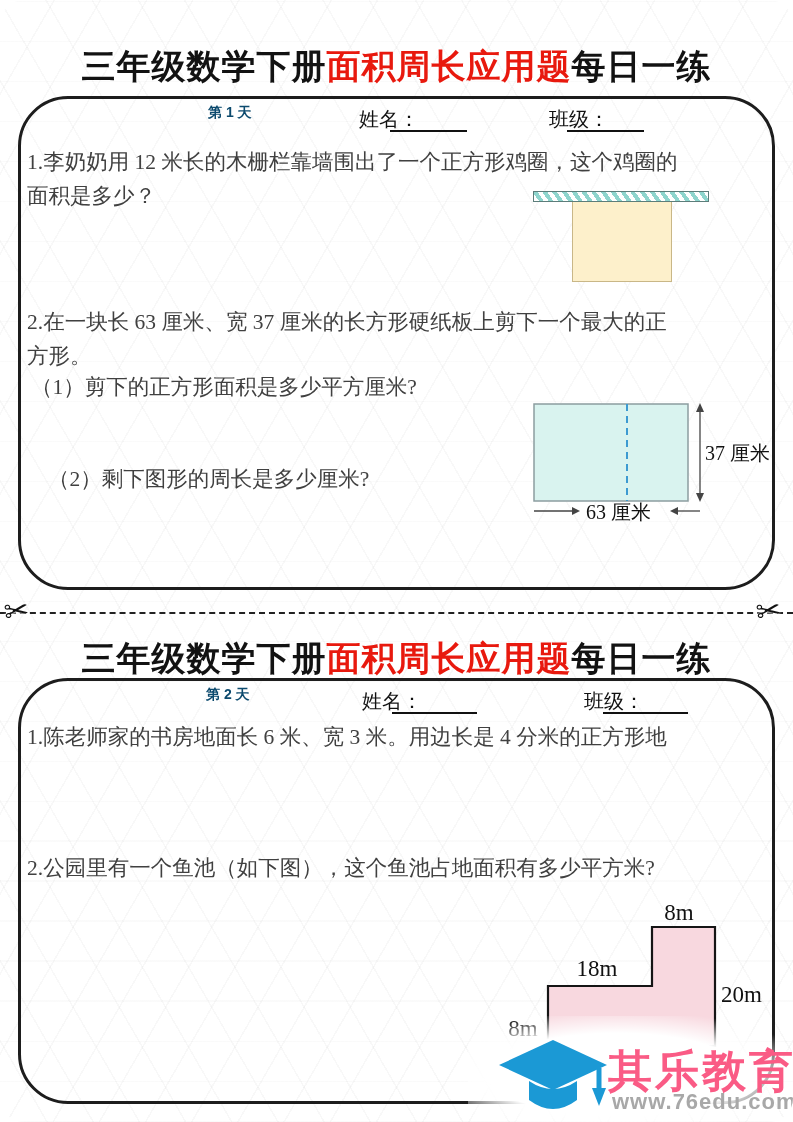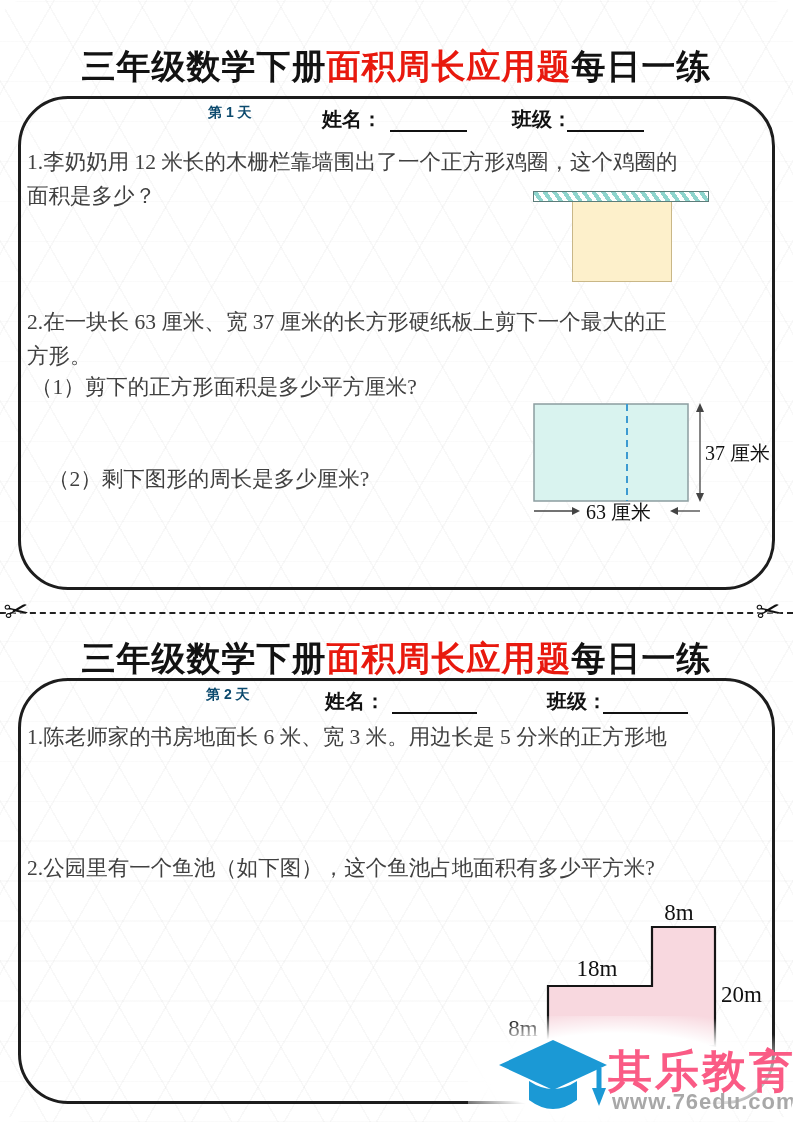--- a/index.html
+++ b/index.html
@@ -21,21 +21,21 @@
   }
   .t1 { top:44px; } .t2 { top:636px; }
   .title .hl { color:#e8190e; }
   .box {
     position:absolute; left:18px; width:757px;
     border:3px solid #1d1d1d; border-radius:50px; background:transparent;
   }
   .box1 { top:96px;  height:494px; }
   .box2 { top:678px; height:426px; }
   .hdr-day { position:absolute; font-size:14px; font-weight:bold; color:#0c4a6e; white-space:nowrap; }
-  .hdr-label { position:absolute; font-size:20px; font-weight:bold; color:#111; white-space:nowrap; }
+  .hdr-label { position:absolute; font-size:20px; font-weight:normal; color:#111; white-space:nowrap;margin-left:37px; }
   .blank { position:absolute; height:26px; border-bottom:2.5px solid #111; }
   .ptext {
     position:absolute; font-size:21.5px; color:#404040; white-space:nowrap;
     font-family:"Liberation Serif", serif;
   }
   .wall {
     position:absolute; left:533px; top:191px; width:176px; height:11px;
     border:1.5px solid #5c7d7a;
     background:repeating-linear-gradient(55deg, #ffffff 0 4px, #8ed5cd 4px 8px);
     z-index:2;
@@ -111,21 +111,21 @@
   <div class="title t2"><span>三年级数学下册</span><span class="hl">面积周长应用题</span><span>每日一练</span></div>
 
   <div class="box box2"></div>
 
   <div class="hdr-day" style="left:206px; top:686px;">第 2 天</div>
   <div class="hdr-label" style="left:325px; top:688px;">姓名：</div>
   <div class="blank" style="left:392px; top:688px; width:85px;"></div>
   <div class="hdr-label" style="left:547px; top:688px;">班级：</div>
   <div class="blank" style="left:603px; top:688px; width:85px;"></div>
 
-  <div class="ptext" style="left:27px; top:722px;">1.陈老师家的书房地面长 6 米、宽 3 米。用边长是 5 分米的正方形地</div>
+  <div class="ptext" style="left:27px; top:722px;">1.陈老师家的书房地面长 6 米、宽 3 米。用边长是 4 分米的正方形地</div>
   <div class="ptext" style="left:27px; top:853px;">2.公园里有一个鱼池（如下图），这个鱼池占地面积有多少平方米?</div>
 
   <svg class="dsvg" style="left:495px; top:896px;" width="292" height="162" viewBox="0 0 292 162">
     <polygon points="157,31 220,31 220,150 53,150 53,90 157,90" fill="#f8d8df" stroke="#151515" stroke-width="2.2"></polygon>
     <text class="dim-text" x="184" y="24" font-size="23" text-anchor="middle">8m</text>
     <text class="dim-text" x="102" y="80" font-size="23" text-anchor="middle">18m</text>
     <text class="dim-text" x="226" y="106" font-size="23">20m</text>
     <text class="dim-text" x="28" y="140" font-size="23" text-anchor="middle">8m</text>
   </svg>
 

